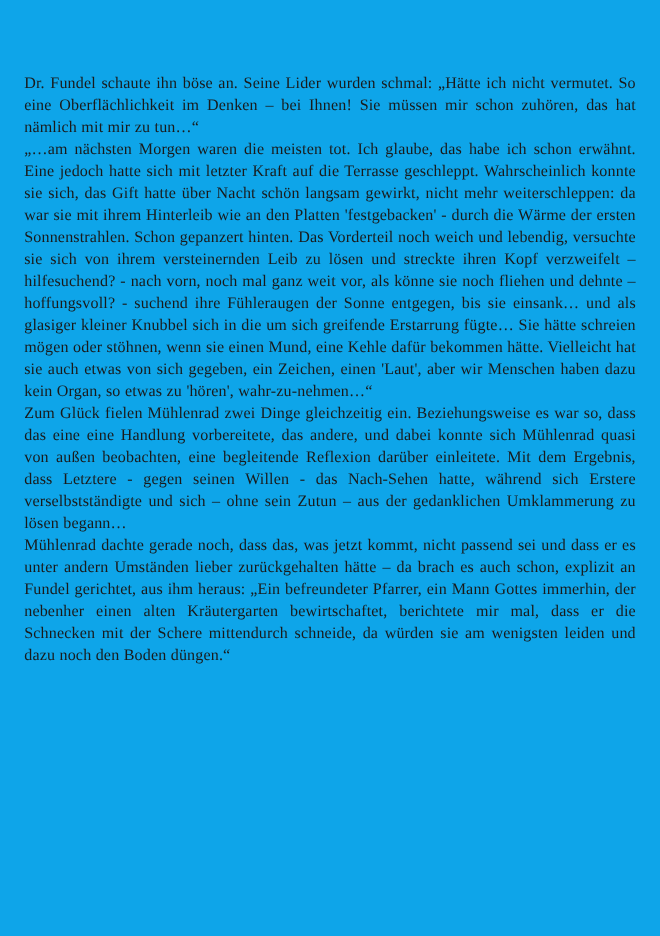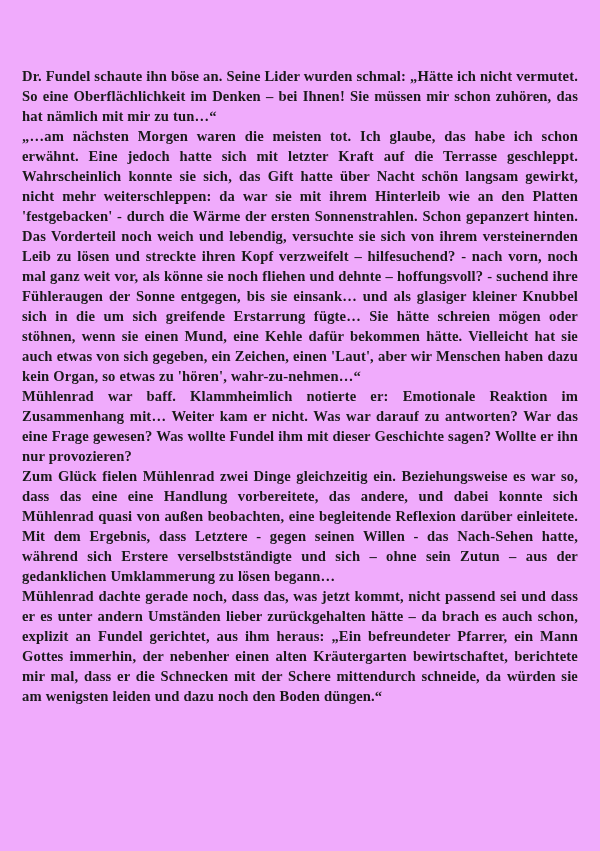--- a/index.html
+++ b/index.html
@@ -39,21 +39,20 @@
     word-spacing: 0.01em;
   }
   
   p.para:last-child {
     margin-bottom: 0;
   }
 </style>
 </head>
 <body>
 
-<div id="page" style="background: #f0abfc; color: rgb(26, 26, 26); font-weight: bold;">
+<div id="page" style="background: #0ea5e9; color: rgb(26, 26, 26);">
   <div id="page-body">
     <p class="para">Dr. Fundel schaute ihn böse an. Seine Lider wurden schmal: „Hätte ich nicht vermutet. So eine Oberflächlichkeit im Denken – bei Ihnen! Sie müssen mir schon zuhören, das hat nämlich mit mir zu tun…“</p>
     <p class="para">„…am nächsten Morgen waren die meisten tot. Ich glaube, das habe ich schon erwähnt. Eine jedoch hatte sich mit letzter Kraft auf die Terrasse geschleppt. Wahrscheinlich konnte sie sich, das Gift hatte über Nacht schön langsam gewirkt, nicht mehr weiterschleppen: da war sie mit ihrem Hinterleib wie an den Platten 'festgebacken' - durch die Wärme der ersten Sonnenstrahlen. Schon gepanzert hinten. Das Vorderteil noch weich und lebendig, versuchte sie sich von ihrem versteinernden Leib zu lösen und streckte ihren Kopf verzweifelt – hilfesuchend? - nach vorn, noch mal ganz weit vor, als könne sie noch fliehen und dehnte – hoffungsvoll? - suchend ihre Fühleraugen der Sonne entgegen, bis sie einsank… und als glasiger kleiner Knubbel sich in die um sich greifende Erstarrung fügte… Sie hätte schreien mögen oder stöhnen, wenn sie einen Mund, eine Kehle dafür bekommen hätte. Vielleicht hat sie auch etwas von sich gegeben, ein Zeichen, einen 'Laut', aber wir Menschen haben dazu kein Organ, so etwas zu 'hören', wahr-zu-nehmen…“</p>
-    <p class="para">Mühlenrad war baff. Klammheimlich notierte er:  Emotionale Reaktion im Zusammenhang mit… Weiter kam er nicht. Was war darauf zu antworten? War das eine Frage gewesen? Was wollte Fundel ihm mit dieser Geschichte sagen? Wollte er ihn nur provozieren?</p>
     <p class="para">Zum Glück fielen Mühlenrad zwei Dinge gleichzeitig ein. Beziehungsweise es war so, dass das eine eine Handlung vorbereitete, das andere, und dabei konnte sich Mühlenrad quasi von außen beobachten, eine begleitende Reflexion darüber einleitete. Mit dem Ergebnis, dass Letztere - gegen seinen Willen - das Nach-Sehen hatte, während sich Erstere verselbstständigte und sich – ohne sein Zutun – aus der gedanklichen Umklammerung zu lösen begann…</p>
     <p class="para">Mühlenrad dachte gerade noch, dass das, was jetzt kommt, nicht passend sei und dass er es unter andern Umständen lieber zurückgehalten hätte – da brach es auch schon, explizit an Fundel gerichtet, aus ihm heraus: „Ein befreundeter Pfarrer, ein Mann Gottes immerhin, der nebenher einen alten Kräutergarten bewirtschaftet, berichtete mir mal, dass er die Schnecken mit der Schere mittendurch schneide, da würden sie am wenigsten leiden und dazu noch den Boden düngen.“</p>
   </div>
 </div>
 
 </body></html>

